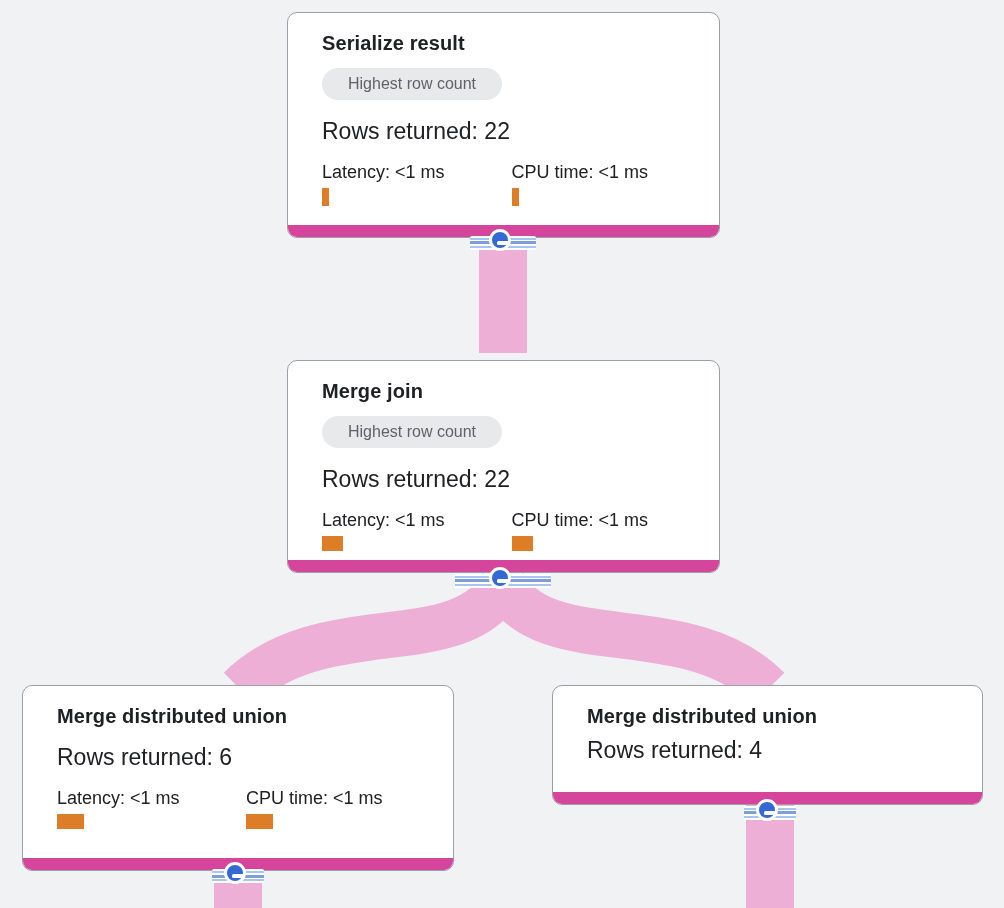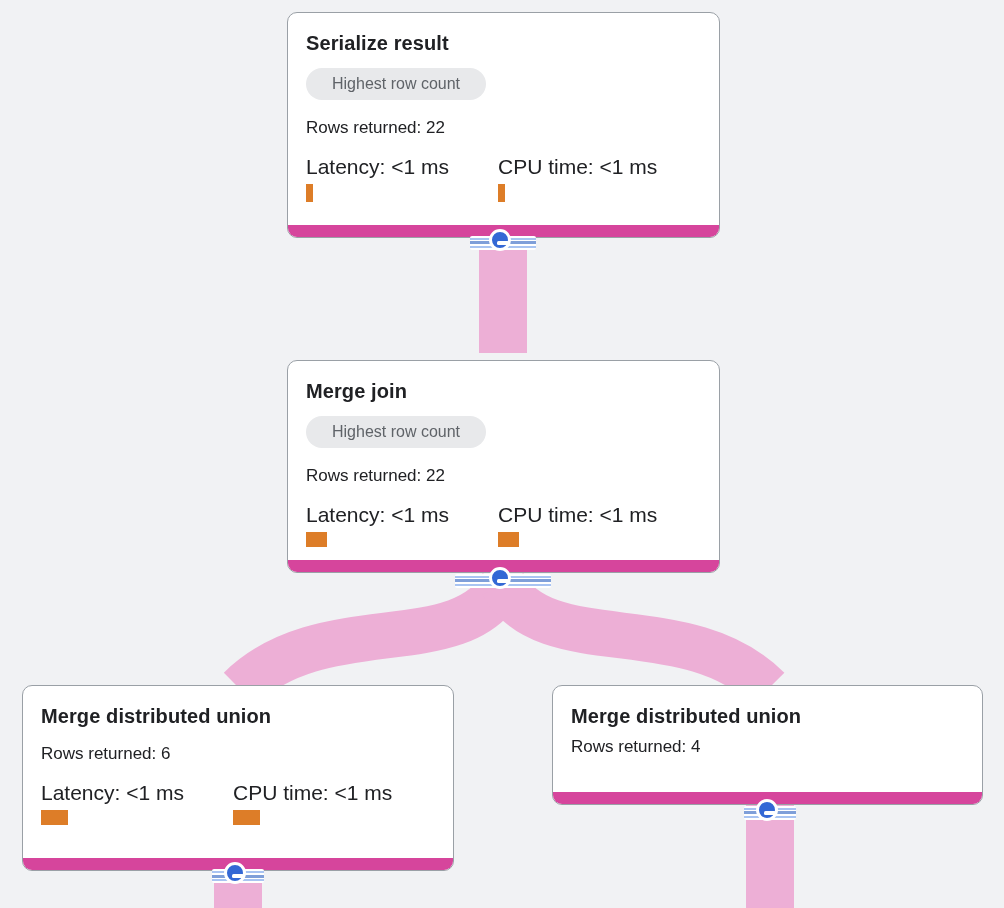--- a/index.html
+++ b/index.html
@@ -19,36 +19,36 @@
     border:1px solid #9aa0a6;
     border-radius:10px;
     box-sizing:border-box;
     z-index:2;
     overflow:hidden;
   }
   .accent-bar{
     position:absolute;left:0;right:0;bottom:0;height:12px;
     background:#d6459c;
   }
-  .card-inner{padding:19px 18px 0 18px;}
+  .card-inner{padding:19px 18px 0 34px;}
   .node-title{
     font-size:20px;font-weight:600;color:#202124;
     margin:0 0 13px 0;letter-spacing:.1px;
   }
   .badge{
     display:inline-block;height:32px;line-height:32px;
     padding:0 26px;border-radius:16px;
     background:#e8e9eb;color:#5f6368;
     font-size:16px;font-weight:500;
     margin:0 0 10px 0;white-space:nowrap;
   }
-  .rows-line{font-size:17px;color:#202124;margin:8px 0 0 0;}
+  .rows-line{font-size:23px;color:#202124;margin:8px 0 0 0;}
   .metrics{display:flex;margin-top:17px;}
   .metric{width:192px;}
-  .metric-label{font-size:21px;color:#202124;}
+  .metric-label{font-size:18px;color:#202124;}
   .metric-bar{background:#dd7d28;margin-top:5px;}
   .bar-thin{width:7px;height:18px;}
   .bar-med{width:21px;height:15px;}
   .bar-wide{width:27px;height:15px;}
 
   .stream-strip{
     position:absolute;height:14px;z-index:3;border-radius:2px;
     background:linear-gradient(to bottom,
       #ffffff 0px,#ffffff 2px,
       #a9c4f2 2px,#a9c4f2 4px,

